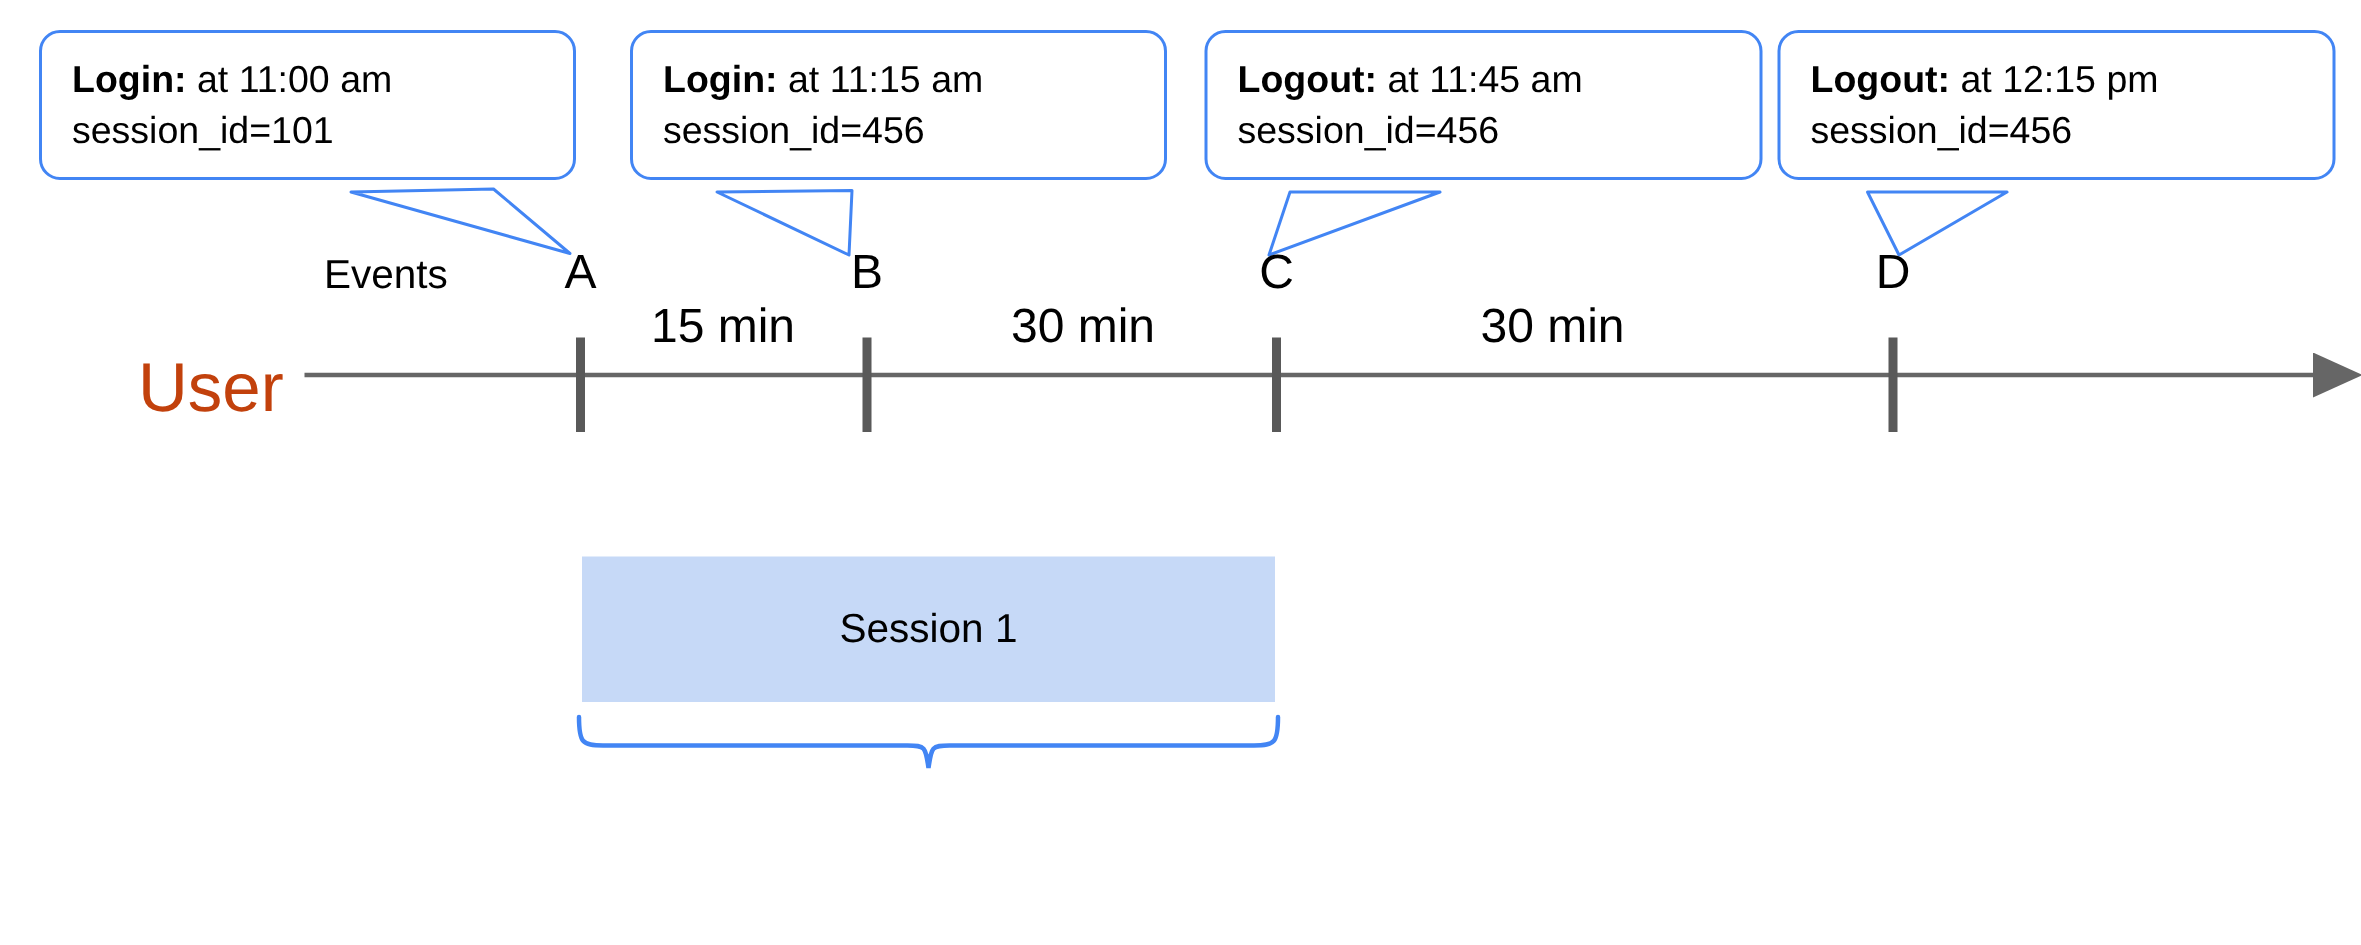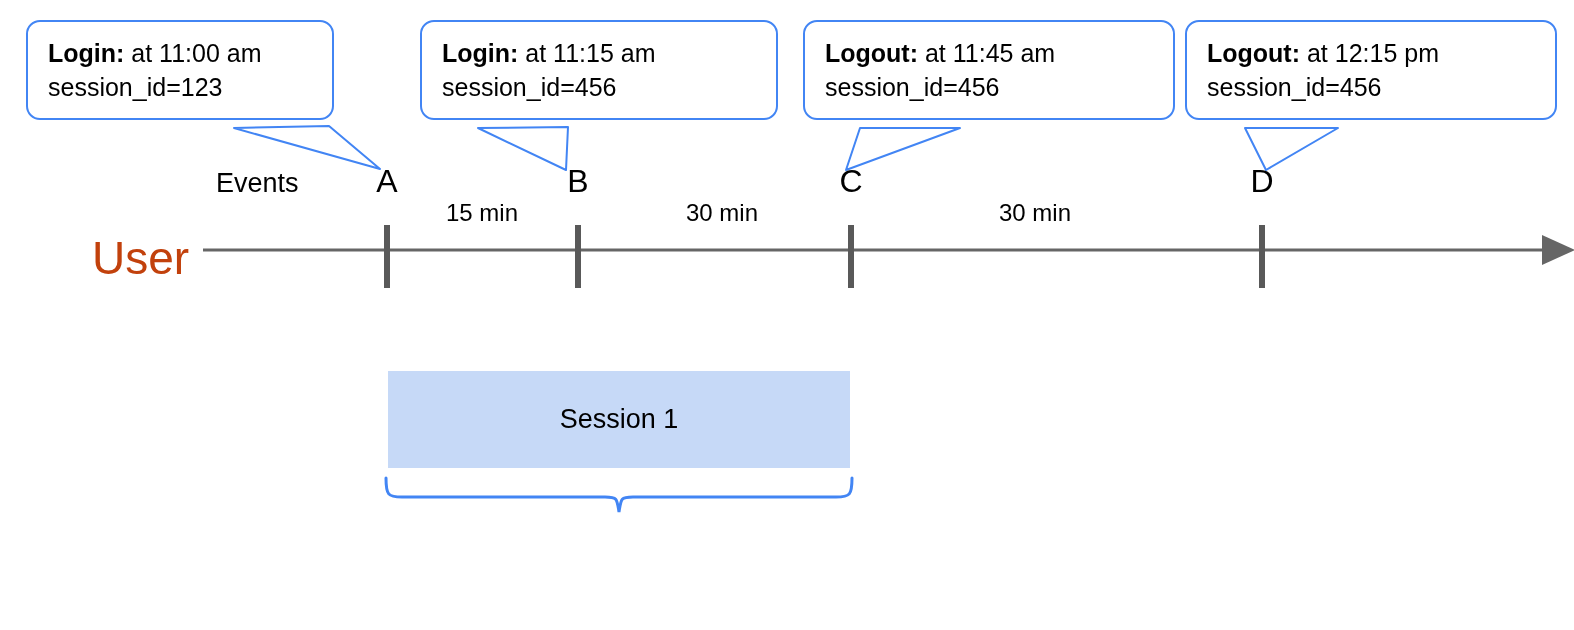--- a/index.html
+++ b/index.html
@@ -55,21 +55,21 @@
   .evt-letter {
     position: absolute;
     font-size: 32px;
     color: #000000;
     text-align: center;
     transform: translateX(-50%);
     z-index: 2;
   }
   .interval-label {
     position: absolute;
-    font-size: 24px;
+    font-size: 32px;
     color: #000000;
     text-align: center;
     transform: translateX(-50%);
     white-space: nowrap;
     z-index: 2;
   }
   .row-label {
     position: absolute;
     font-size: 46px;
     color: #c2410c;
@@ -122,23 +122,23 @@
 
     <path d="M 386 478
              C 386 495, 388 497, 402 497
              L 605 497
              C 617 497, 617 498, 619 512
              C 621 498, 621 497, 633 497
              L 836 497
              C 850 497, 852 495, 852 478" fill="none" stroke="#4285f4" stroke-width="3" stroke-linecap="round"></path>
   </svg>
 
-  <div class="callout" style="left:26px; top:20px; width:308px;">
+  <div class="callout" style="left:26px; top:20px; width:358px;">
     <span class="kind">Login:</span><span> at 11:00 am</span>
-    <span class="line2">session_id=123</span>
+    <span class="line2">session_id=101</span>
   </div>
 
   <div class="callout" style="left:420px; top:20px; width:358px;">
     <span class="kind">Login:</span><span> at 11:15 am</span>
     <span class="line2">session_id=456</span>
   </div>
 
   <div class="callout" style="left:803px; top:20px; width:372px;">
     <span class="kind">Logout:</span><span> at 11:45 am</span>
     <span class="line2">session_id=456</span>

